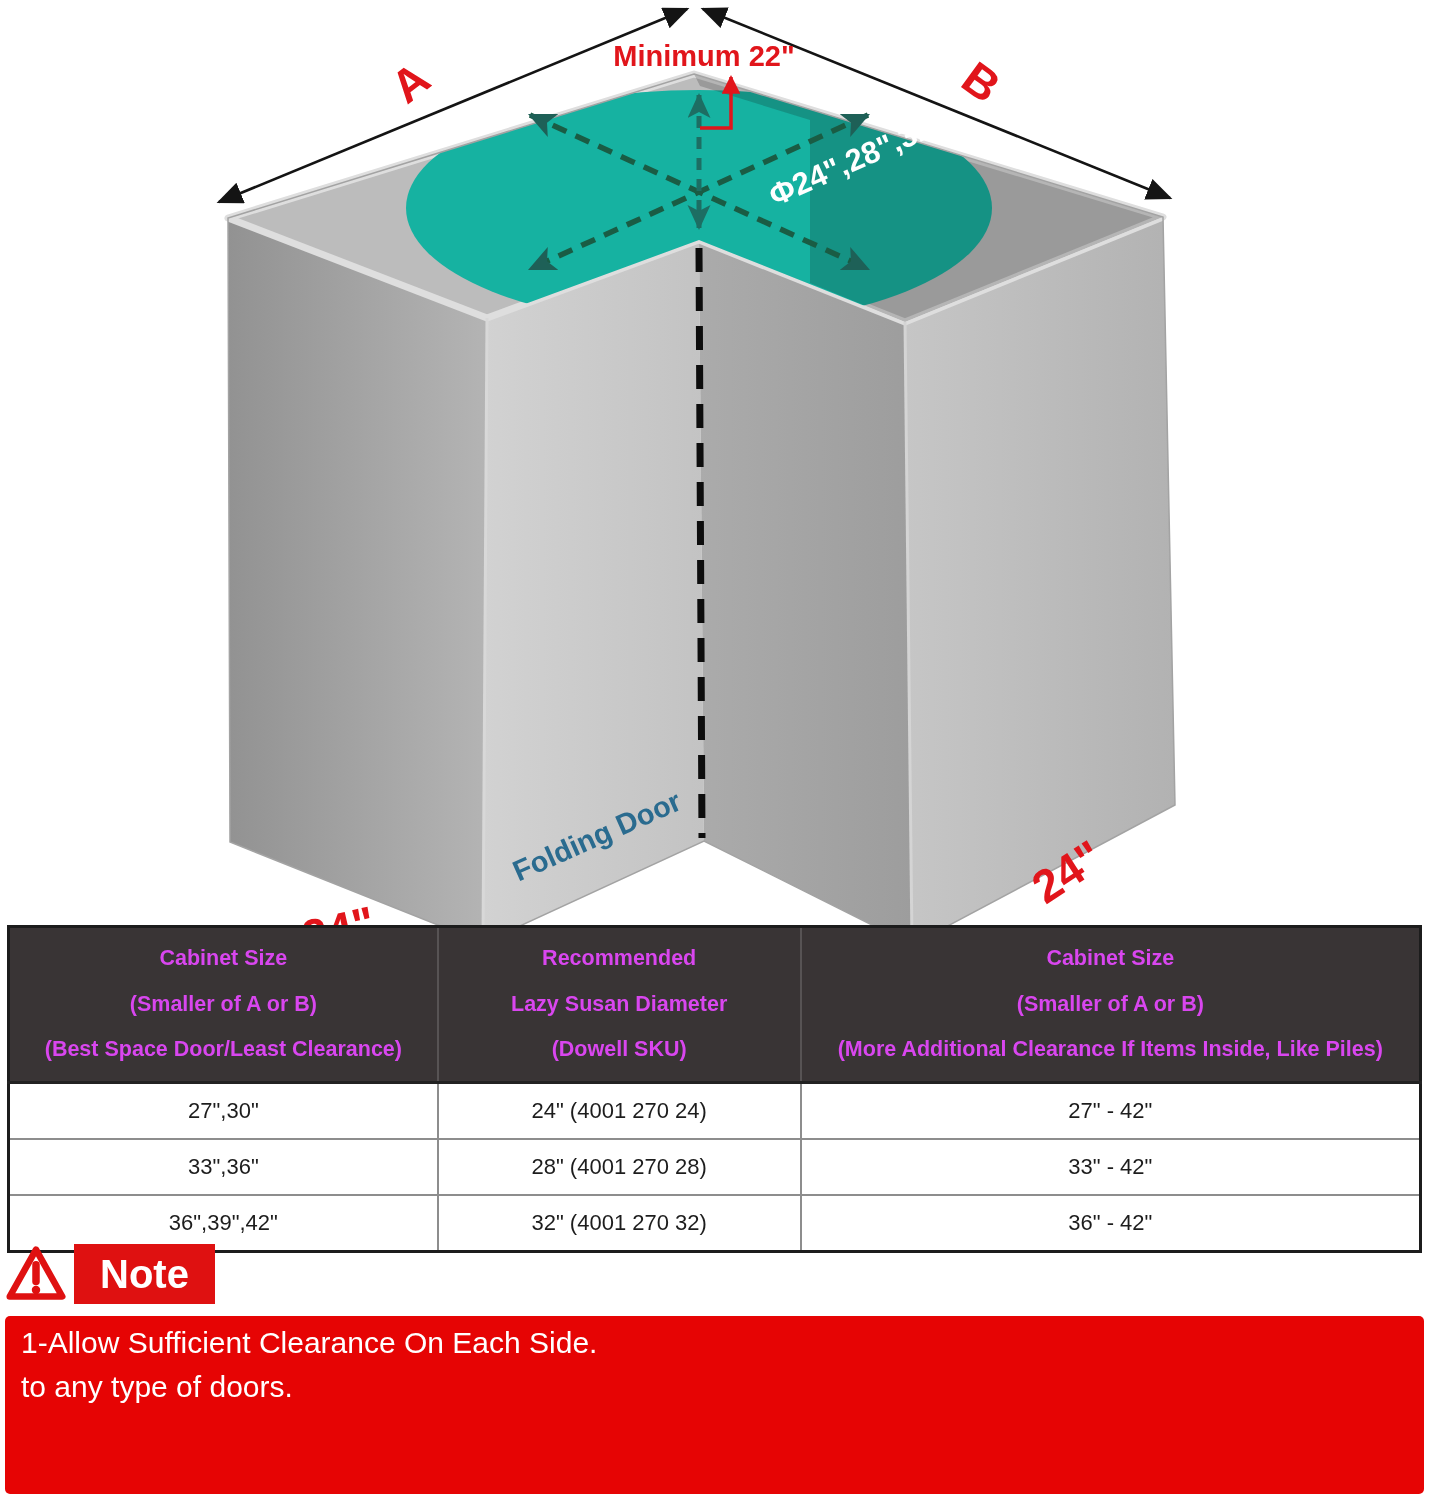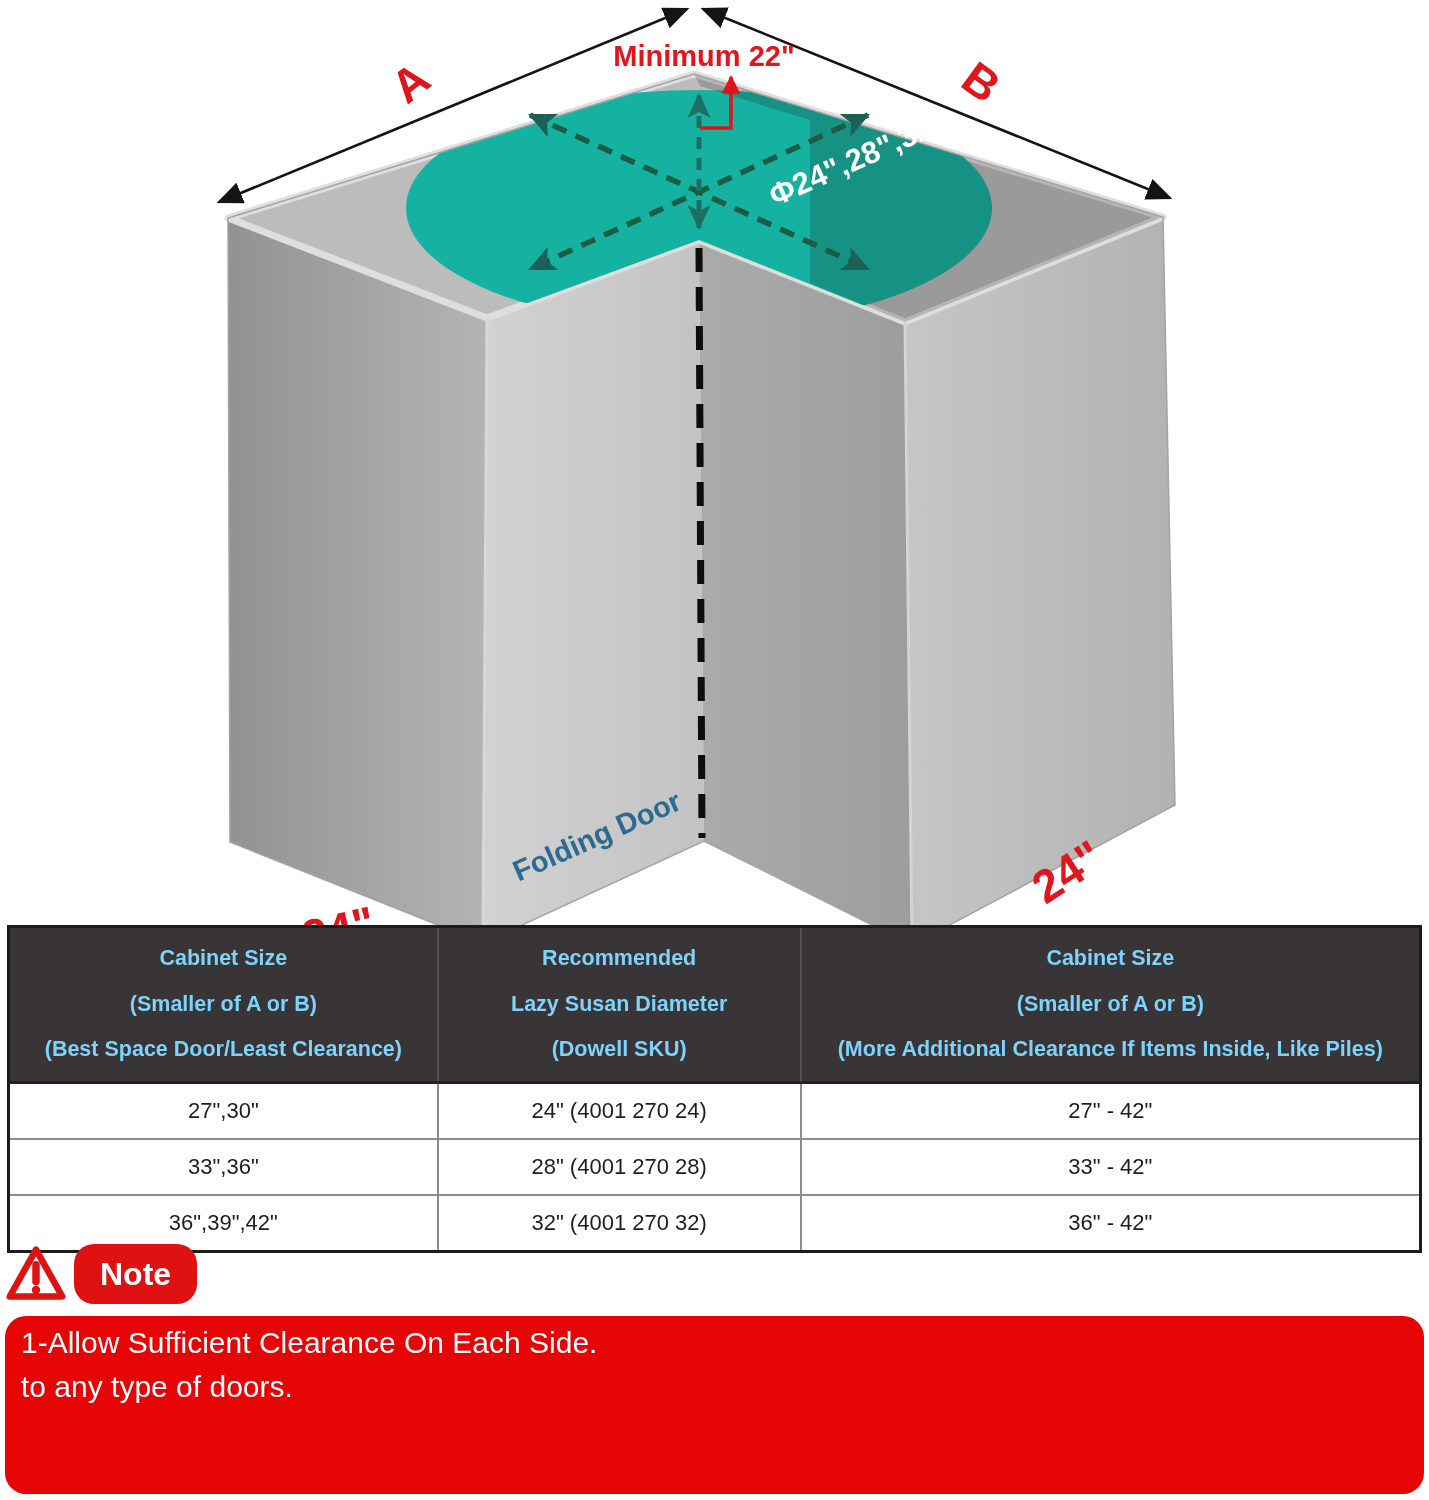--- a/index.html
+++ b/index.html
@@ -4,33 +4,33 @@
 <style>
   html,body{margin:0;padding:0;background:#fff;}
   body{width:1429px;height:1500px;position:relative;font-family:"Liberation Sans",sans-serif;overflow:hidden;}
   .stage{position:absolute;inset:0;}
   
   .diagram{position:absolute;left:0;top:0;width:1429px;height:925px;}
   
   .table-section{position:absolute;left:7px;top:925px;width:1415px;}
   table.spec{border-collapse:collapse;width:100%;table-layout:fixed;border:3px solid #1c1c1c;}
   table.spec col.c1{width:30.4%;} table.spec col.c2{width:25.7%;} table.spec col.c3{width:43.9%;}
-  table.spec th{background:#393435;color:#7dd3fc;font-weight:bold;font-size:21.5px;height:149px;
+  table.spec th{background:#393435;color:#d946ef;font-weight:bold;font-size:21.5px;height:149px;
       border:2px solid #575354;vertical-align:middle;padding:2px 14px;}
   table.spec th .hl{display:block;line-height:1.0;padding:12px 0;}
   table.spec td{background:#fff;color:#1d1d1d;font-size:22px;text-align:center;height:52px;
       border:2px solid #8d8d8d;border-top-color:#9a9a9a;}
   table.spec tr.first td{border-top:3px solid #222;}
   
   .note-head{position:absolute;left:6px;top:1243px;height:62px;display:flex;align-items:center;}
   .warn-icon{width:60px;height:60px;display:block;}
-  .note-badge{margin-left:8px;background:#df1111;color:#fff;font-weight:bold;font-size:32px;
-      line-height:60px;padding:0 26px;border-radius:20px;height:60px;display:inline-block;}
+  .note-badge{margin-left:8px;background:#df1111;color:#fff;font-weight:bold;font-size:40px;
+      line-height:60px;padding:0 26px;border-radius:0;height:60px;display:inline-block;}
   .note-panel{position:absolute;left:5px;top:1316px;width:1419px;height:178px;background:#e60404;
-      border-radius:21px;color:#fff;font-size:30px;line-height:43.5px;padding:5px 0 0 0;box-sizing:border-box;}
+      border-radius:5px;color:#fff;font-size:30px;line-height:43.5px;padding:5px 0 0 0;box-sizing:border-box;}
   .note-panel .nl{padding-left:16px;white-space:nowrap;}
 </style>
 </head>
 <body>
 
 <div class="stage">
 
   <svg class="diagram" viewBox="0 0 1429 925" xmlns="http://www.w3.org/2000/svg">
     <defs>
       <linearGradient id="gA" x1="0" y1="0" x2="1" y2="0">

